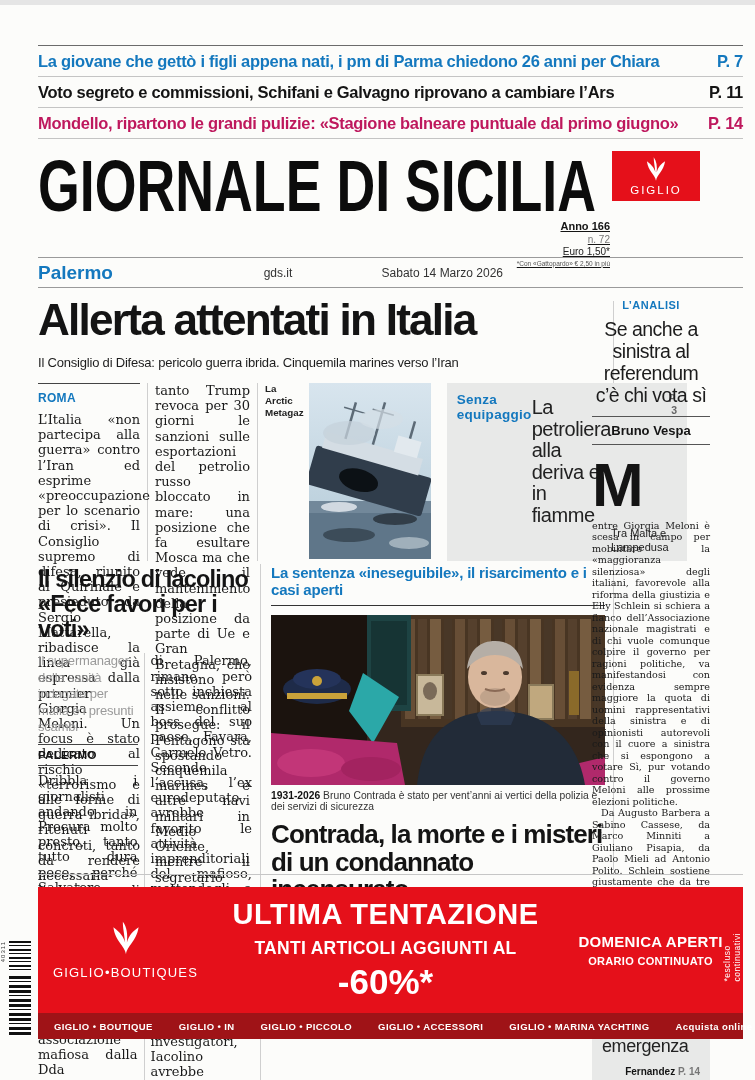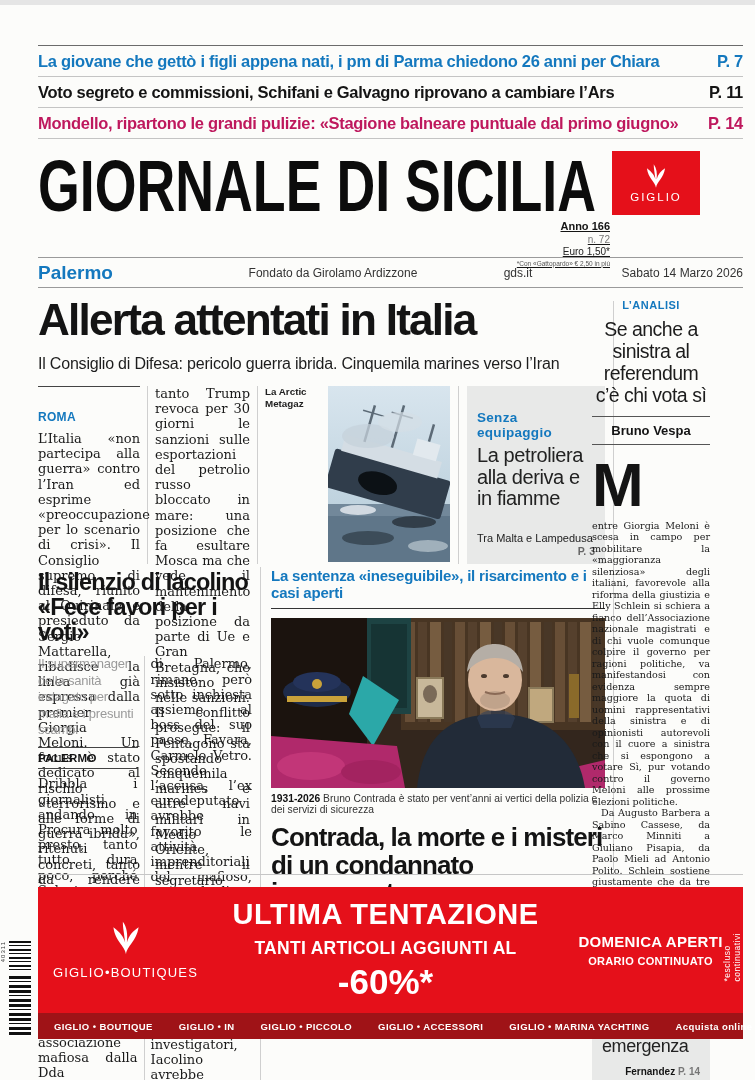--- a/index.html
+++ b/index.html
@@ -12,55 +12,55 @@
 
   
   .topstrip { position:absolute; top:40px; left:38px; right:12px; border-top:1px solid #6b6b6b; }
   .strip-row { display:flex; justify-content:space-between; align-items:center; height:31px; border-bottom:1px solid #c4c4c4; font-weight:bold; font-size:16.5px; letter-spacing:-0.3px; }
   .row-blue { color:#1478be; } .row-black { color:#141414; } .row-gray { color:#be185d; }
   .strip-page { font-weight:bold; }
 
   
   .masthead { position:absolute; top:142px; left:38px; width:705px; height:108px; }
   .mast-svg text { font-family:"Liberation Sans",sans-serif; font-weight:900; fill:#0c0c0c; }
-  .giglio-box { position:absolute; left:574px; top:4px; width:88px; height:64px; background:#e5101a; color:#fff; display:flex; flex-direction:column; align-items:center; justify-content:center; }
+  .giglio-box { position:absolute; left:574px; top:4px; width:88px; height:50px; background:#e5101a; color:#fff; display:flex; flex-direction:column; align-items:center; justify-content:center; }
   .giglio-box .brand { font-size:11.5px; letter-spacing:2px; margin-top:2px; }
   .mast-info { position:absolute; right:133px; top:73px; text-align:right; line-height:1.25;text-decoration:underline; }
   .mast-info .anno { font-weight:bold; font-size:11px; }
   .mast-info .num  { font-size:10px; color:#777; }
   .mast-info .euro { font-size:10px; color:#222; }
   .mast-info .note { font-size:6.5px; color:#555; margin-top:1px; }
 
   
   .dateline { position:absolute; top:252px; left:38px; right:12px; height:31px; border-top:1px solid #9a9a9a; border-bottom:1px solid #9a9a9a; display:flex; align-items:center; font-size:12px; color:#333; }
   .dateline .city { color:#1478be; font-weight:bold; font-size:19px; flex:0 0 175px; }
   .dateline .founded { flex:1; text-align:center; }
   .dateline .site { flex:0 0 130px; text-align:center; }
   .dateline .date { flex:0 0 160px; text-align:right; }
 
   
   .mainzone { position:absolute; top:292px; left:38px; width:567px; }
   .rail-divider { position:absolute; left:613px; top:296px; height:568px; width:1px; background:#cfcfcf; }
 
   .h1 { font-size:45px; font-weight:800; letter-spacing:-1.8px; line-height:1; transform:scaleX(.98); transform-origin:left; white-space:nowrap; }
-  .subhead { margin-top:13px; font-size:16px; color:#1d1d1d; letter-spacing:-0.2px; }
+  .subhead { margin-top:13px; font-size:13px; color:#1d1d1d; letter-spacing:-0.2px; }
 
   .lead-band { display:flex; margin-top:13px; height:178px; }
   .serif { font-family:"DejaVu Serif", serif; font-size:13px; line-height:1.17; text-align:justify; color:#1a1a1a; }
   .colA { width:110px; padding-right:7px; border-right:1px solid #cfcfcf; }
-  .colA .kick-rule { border-top:1px solid #444; padding-top:20px; }
+  .colA .kick-rule { border-top:1px solid #444; padding-top:4px; }
   .kicker-blue { color:#1478be; font-weight:bold; font-size:12px; letter-spacing:.3px; }
   .colA .body { margin-top:6px; }
   .colB { width:110px; padding:0 7px; border-right:1px solid #cfcfcf; display:flex; flex-direction:column; }
   .lead-pages { text-align:right; font-weight:bold; font-size:10.5px; color:#333; margin-top:1px; }
   .capcol { width:70px; padding:0 5px 0 7px; display:flex; flex-direction:row; justify-content:flex-end; font-size:9.6px; line-height:1.25; color:#222; }
   .capcol b { font-size:9.8px; }
   .leadphoto { width:122px; height:176px; position:relative; background:linear-gradient(#d8e5ee,#bed2de 70%,#8ba2b2); overflow:hidden; flex:0 0 122px; }
   .boxdivider { width:1px; background:#cfcfcf; margin-left:8px; }
-  .graybox { flex:1; margin-left:8px; background:#e8e9e8; padding:24px 10px 7px; display:flex; flex-direction:column; }
+  .graybox { flex:1; margin-left:8px; background:#e8e9e8; padding:9px 10px 7px; display:flex; flex-direction:row; }
   .graybox .gk { font-size:13.5px; }
   .graybox .gtitle { margin-top:5px; font-size:20px; line-height:1.08; letter-spacing:-0.4px; color:#222; }
   .graybox .gtext { margin-top:auto; font-size:11px; line-height:1.28; color:#222; }
   .graybox .gpage { text-align:right; font-weight:bold; font-size:10.5px; color:#666; }
 
   
   .band2 { display:flex; margin-top:3px; }
   .b2left { width:223px; padding-right:8px; border-right:1px solid #cfcfcf; }
   .h2-iac { font-size:23.5px; font-weight:800; letter-spacing:-0.8px; line-height:1.07; margin-top:3px; }
   .iac-cols { display:flex; margin-top:11px; }
@@ -155,21 +155,20 @@
     <div class="mast-info">
       <div class="anno">Anno 166</div>
       <div class="num">n. 72</div>
       <div class="euro">Euro 1,50*</div>
       <div class="note">*Con «Gattopardo» € 2,50 in più</div>
     </div>
   </div>
 
   <div class="dateline">
     <span class="city">Palermo</span>
-    <span class="founded">Fondato da Girolamo Ardizzone</span>
     <span class="site">gds.it</span>
     <span class="date">Sabato 14 Marzo 2026</span>
   </div>
 
   <div class="rail-divider"></div>
 
   <div class="mainzone">
     <div class="h1">Allerta attentati in Italia</div>
     <div class="subhead">Il Consiglio di Difesa: pericolo guerra ibrida. Cinquemila marines verso l’Iran</div>
 

